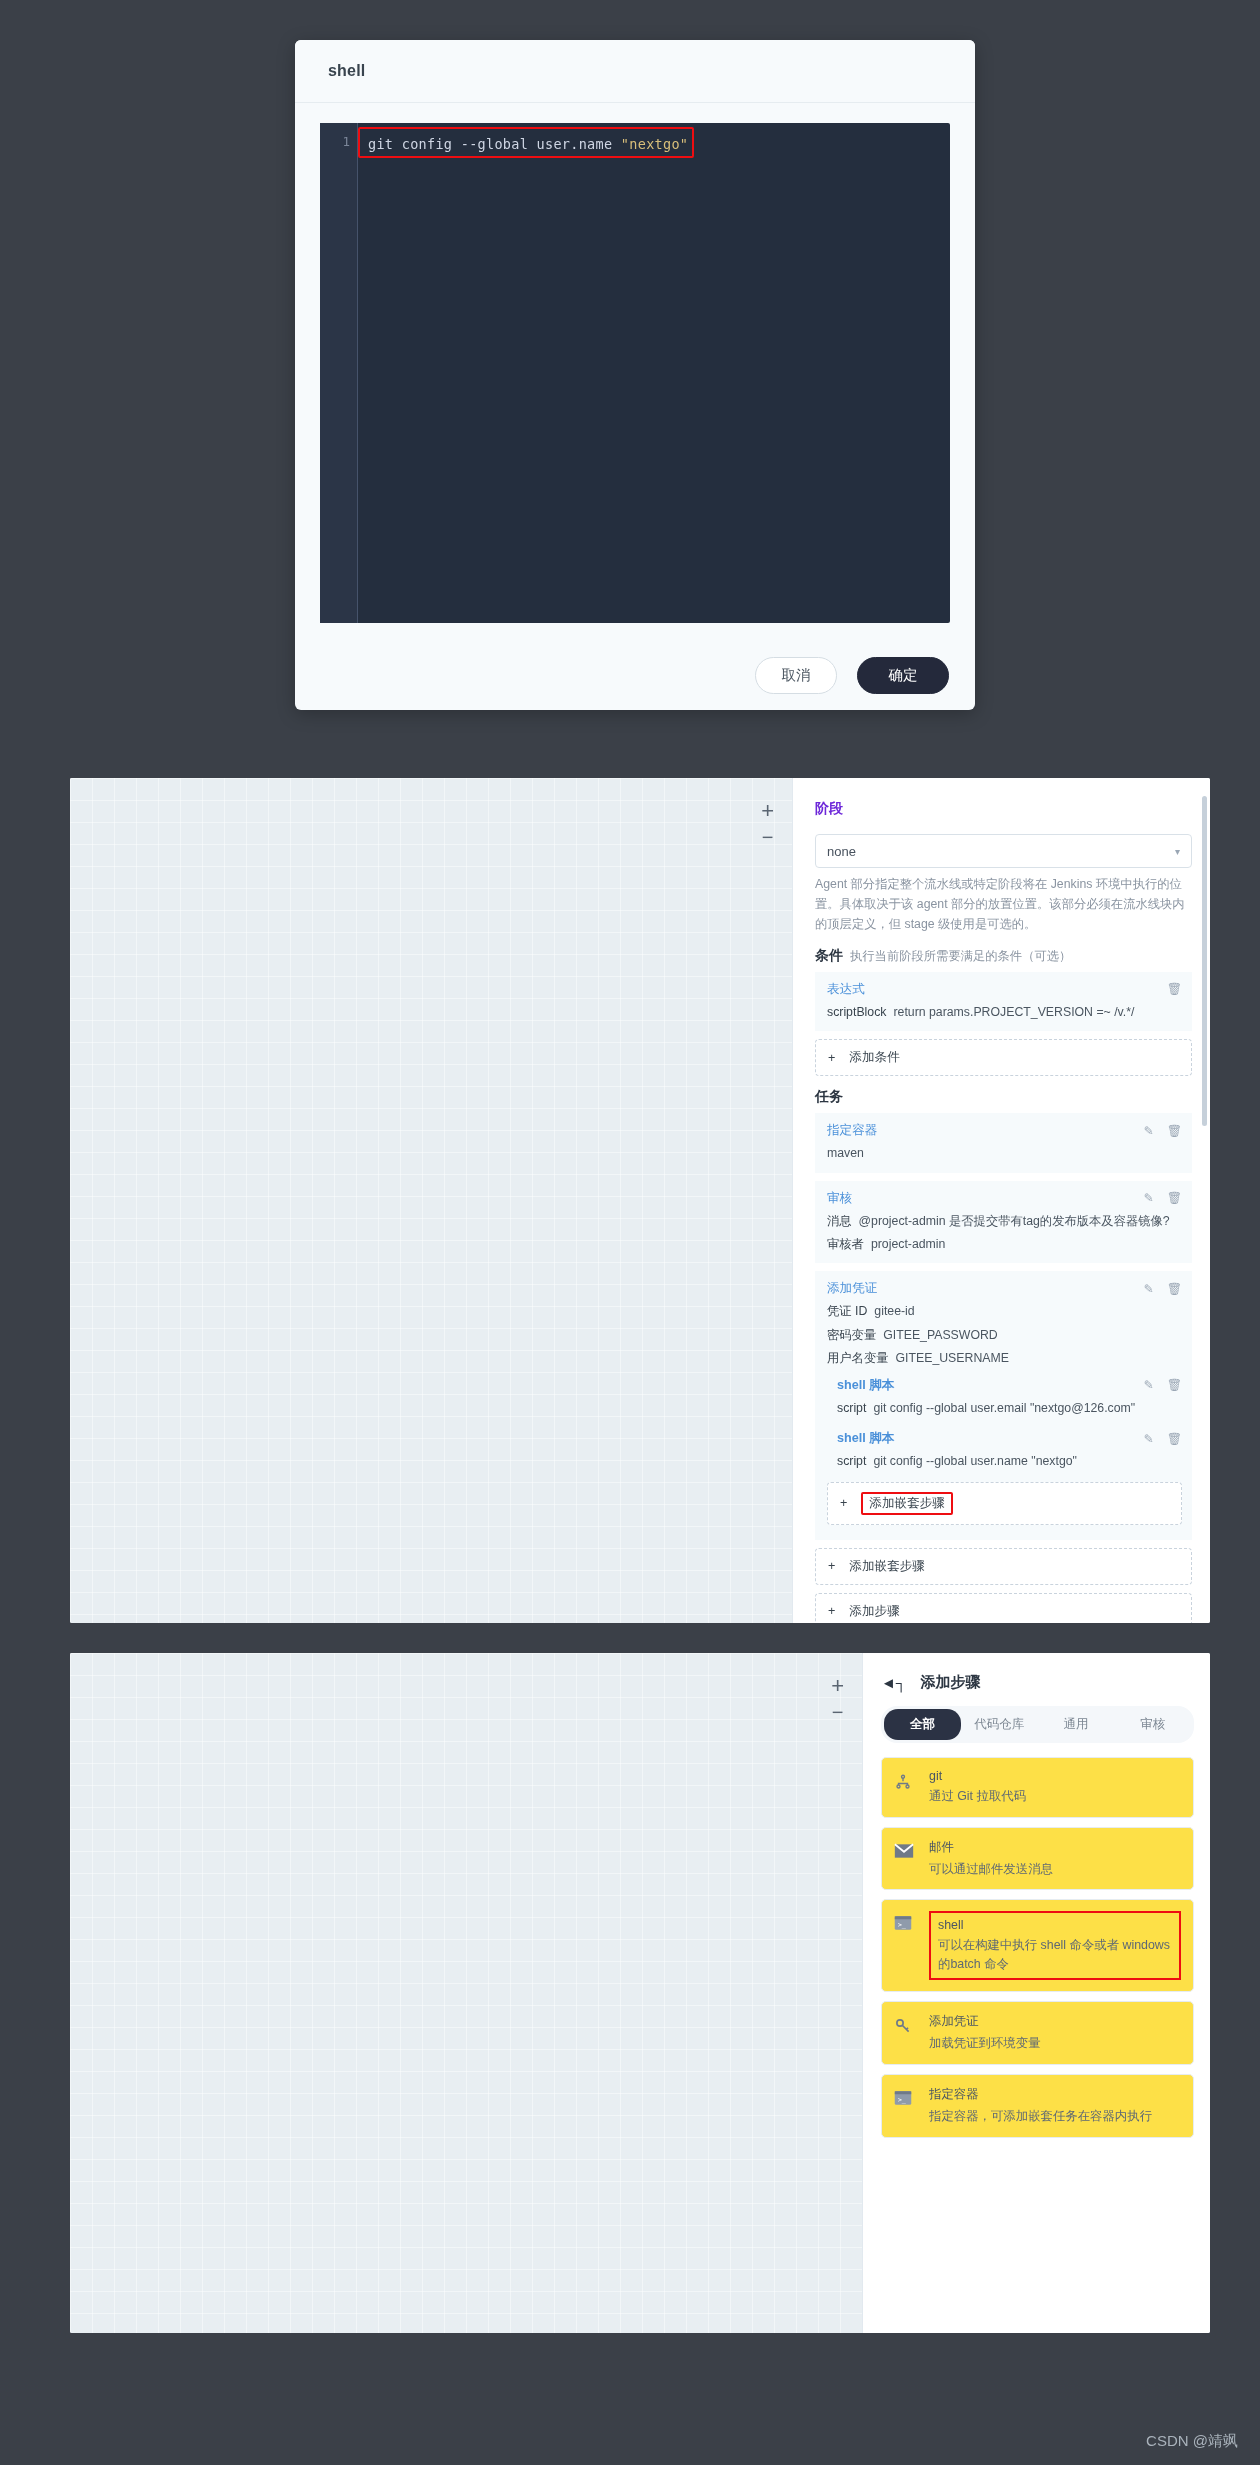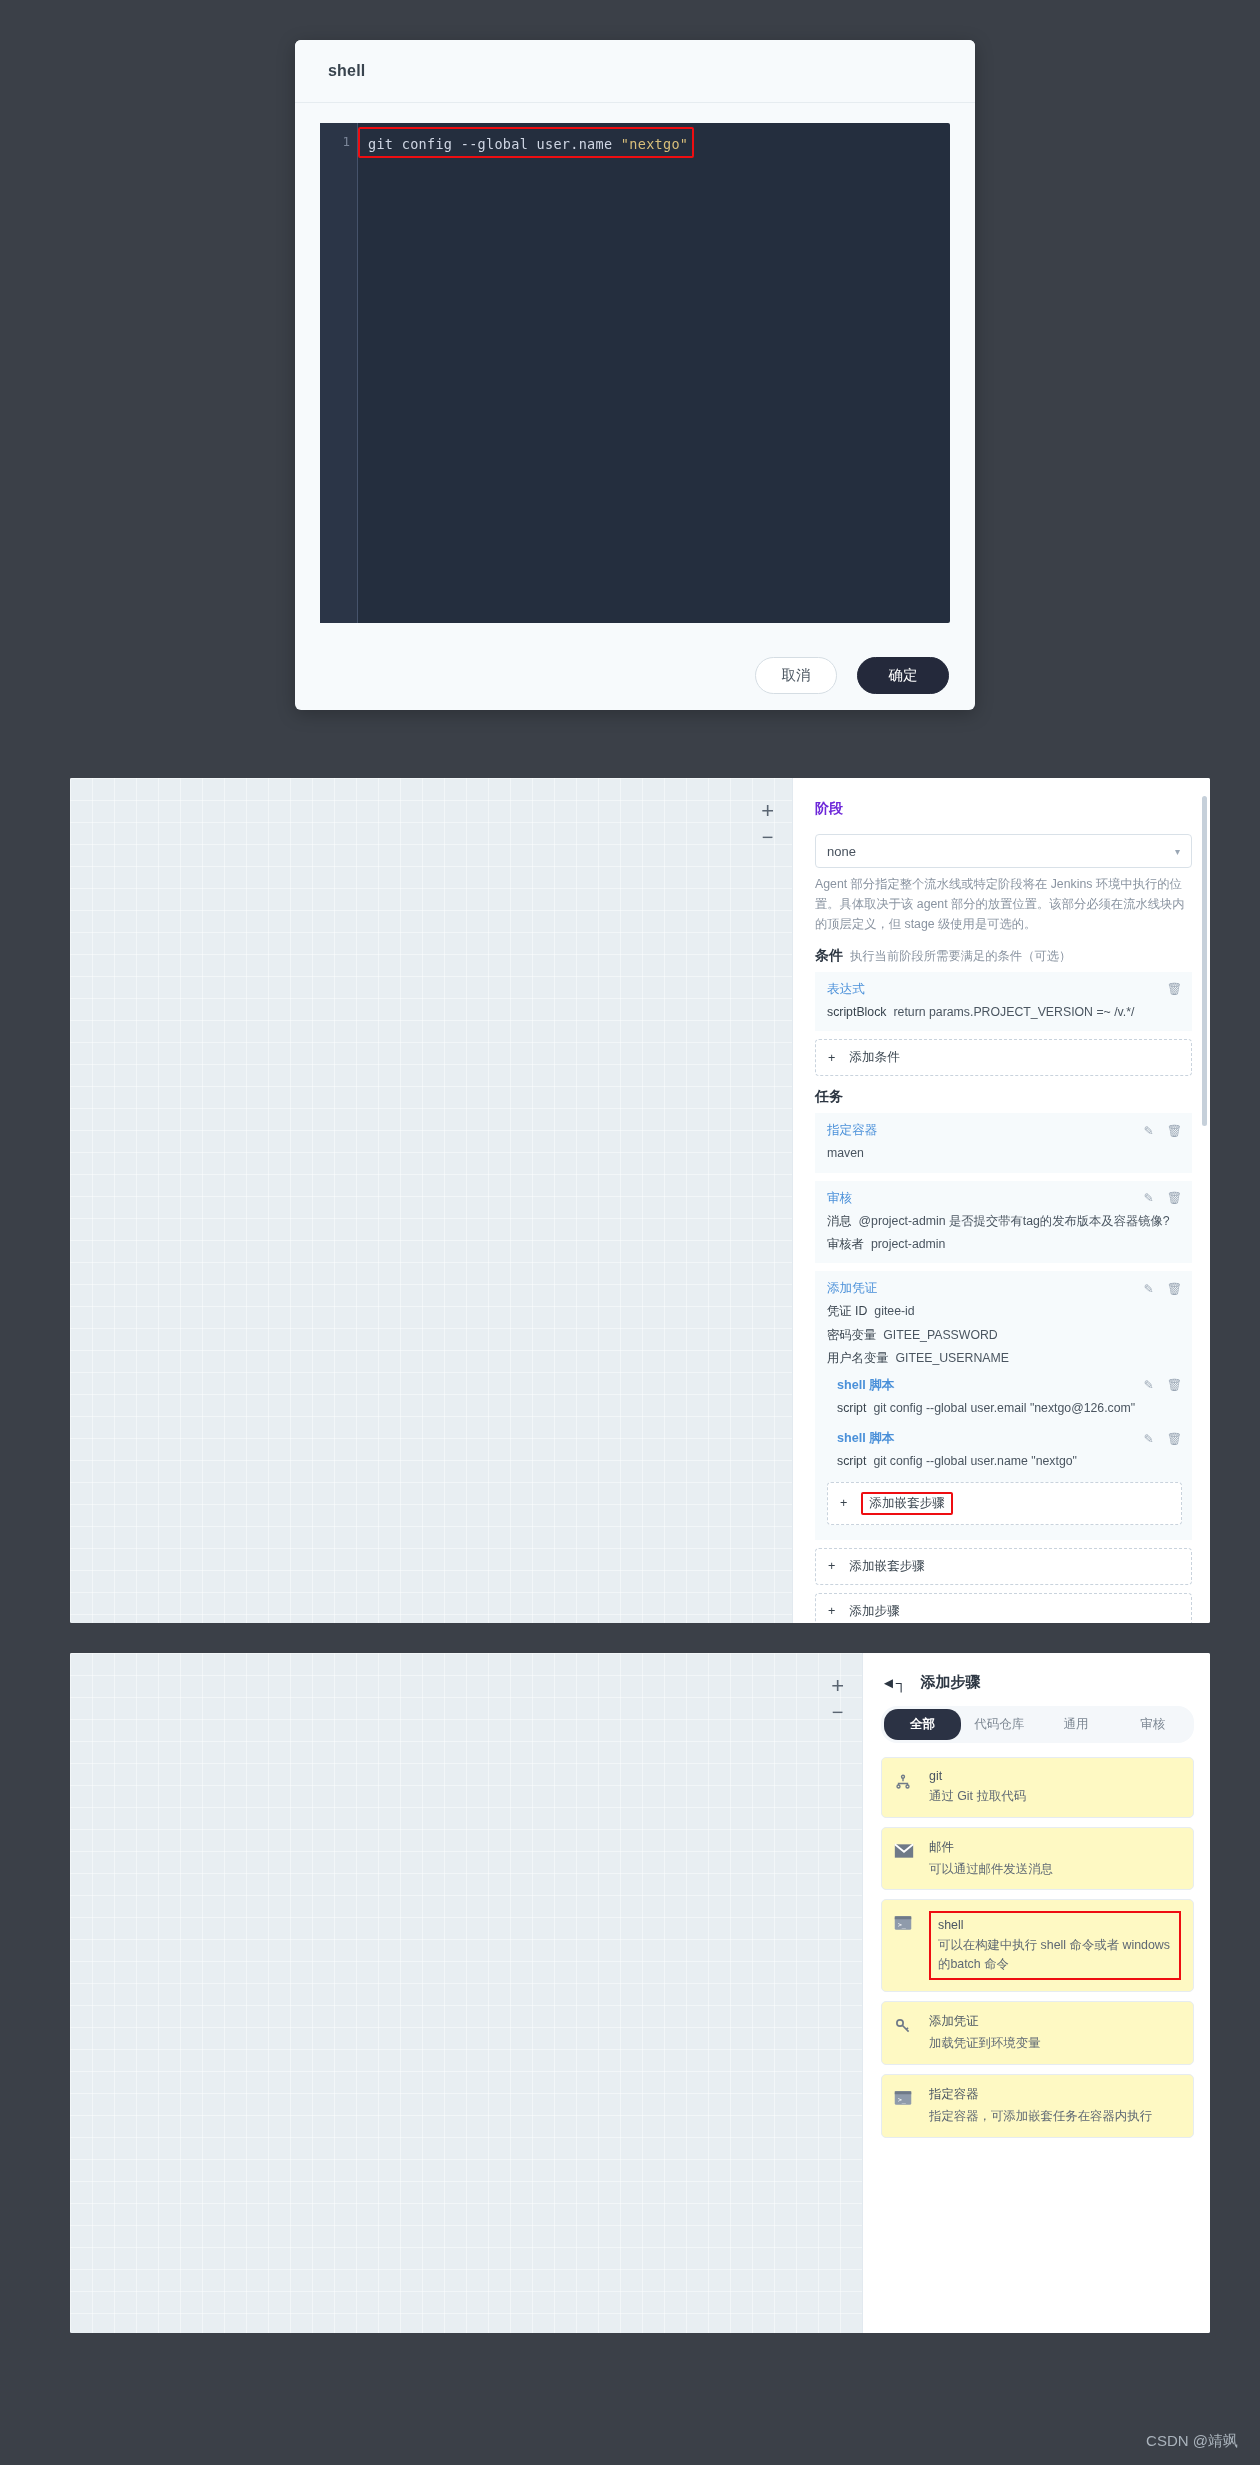--- a/index.html
+++ b/index.html
@@ -125,21 +125,21 @@
     margin-bottom:14px;
   }
   .tab {
     flex:1; text-align:center; font-size:12.5px; color:#7c8793;
     padding:7px 0; border-radius:14px; cursor:pointer;
   }
   .tab.active { background:#2b3244; color:#fff; font-weight:700; }
   .step-card {
     border:1px solid #e6ecf1; border-radius:5px; padding:11px 12px;
     display:flex; gap:15px; margin-bottom:9px; align-items:flex-start;
-    cursor:pointer; background:#fef9c3;
+    cursor:pointer; background:#fde047;
   }
   .step-ico { width:20px; flex:none; padding-top:4px; color:#6f7a88; }
   .step-name { font-size:12.4px; color:#4b5663; margin-bottom:4px; }
   .step-desc { font-size:12.4px; color:#5e6874; line-height:1.5; }
   .step-card.hl-inner .hl-wrap { border:2.5px solid #ee0d11; padding:5px 7px; flex:1; }
 
   .watermark {
     position:absolute; right:22px; bottom:14px; color:#a9b2bb; font-size:15px;
   }
 </style>

